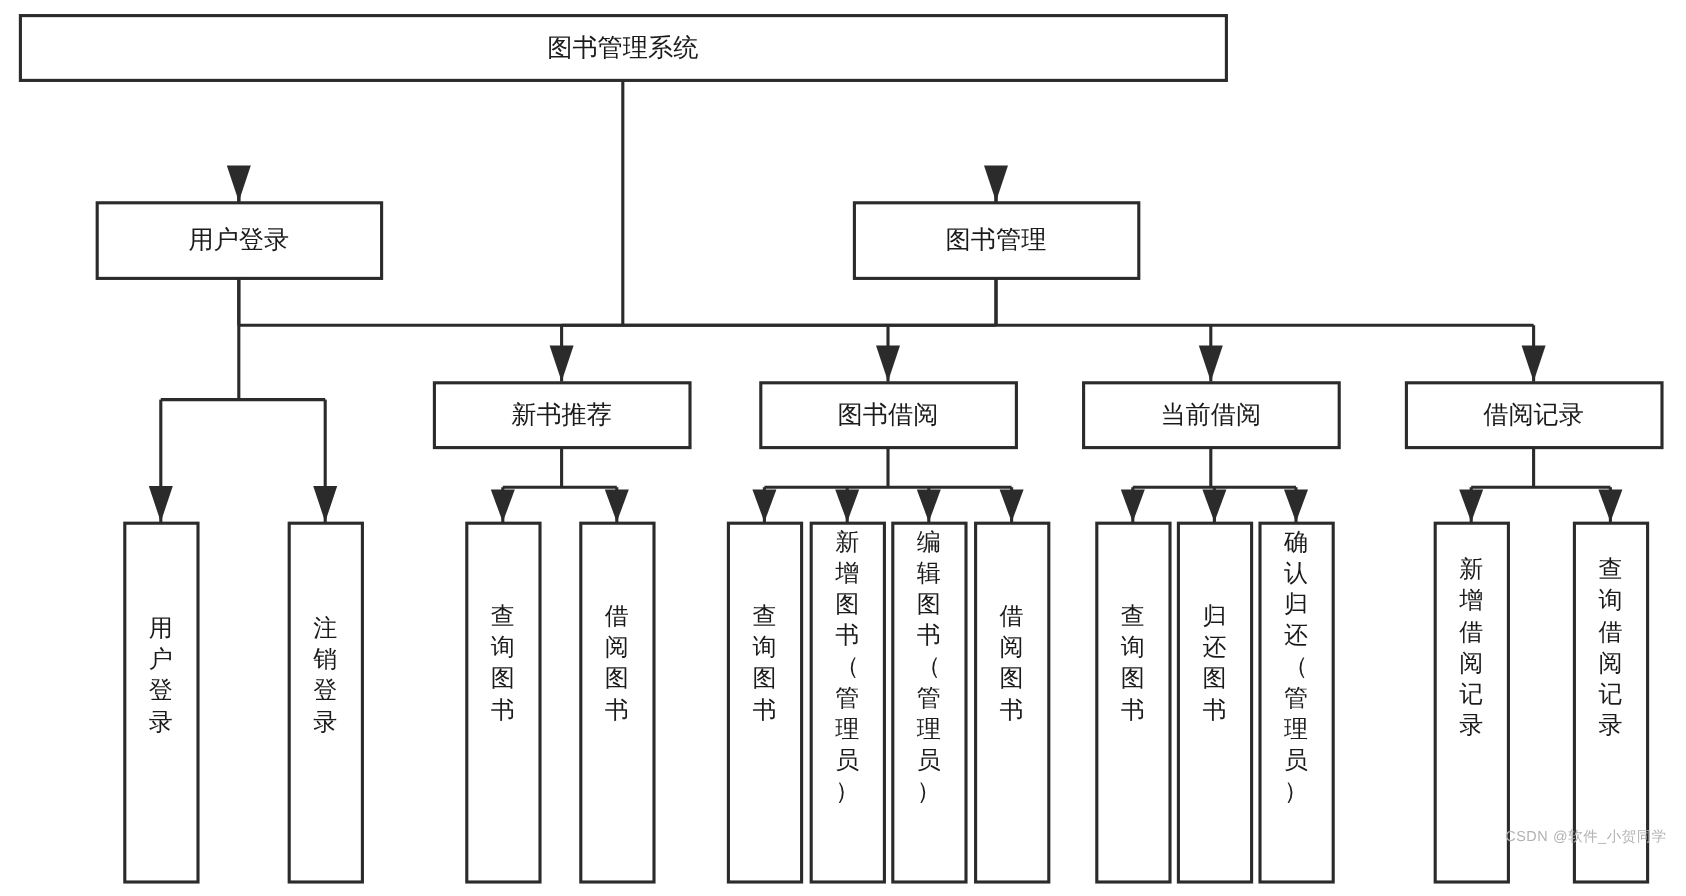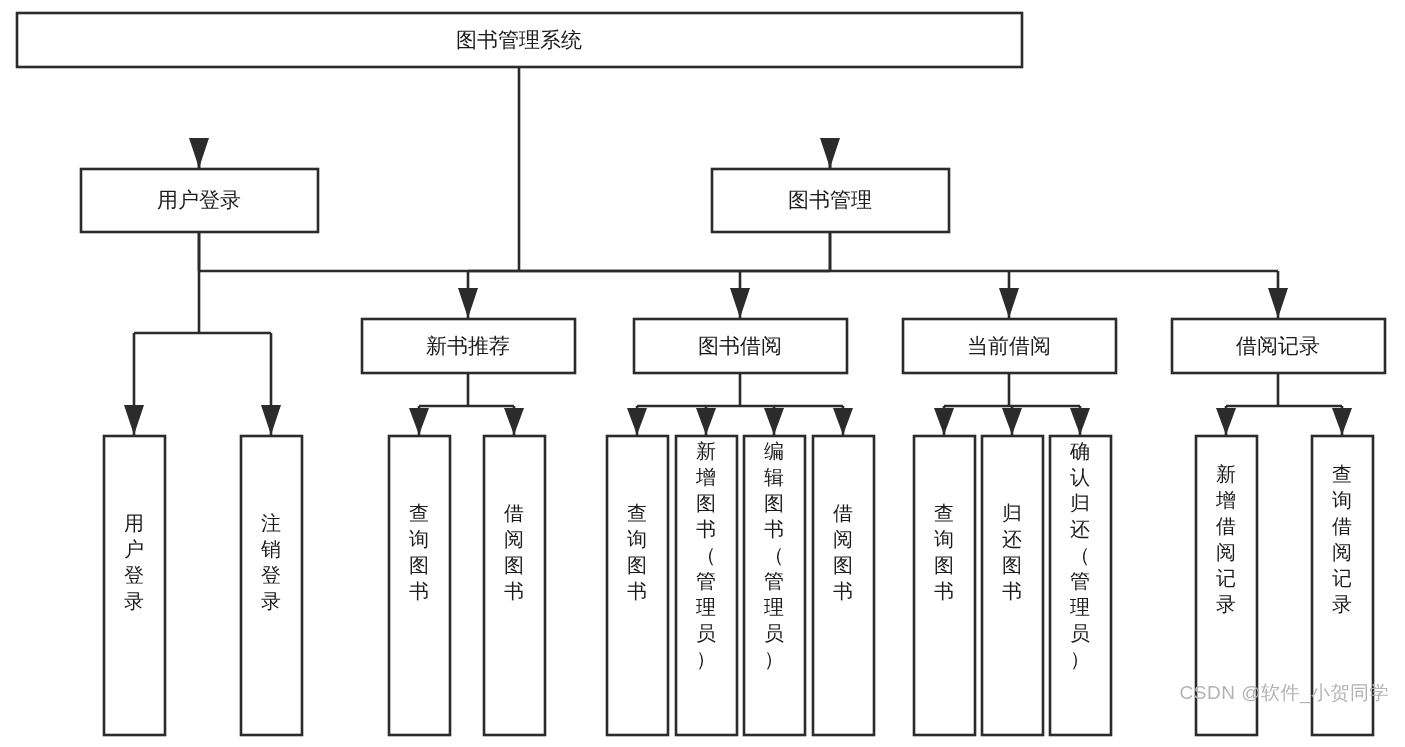--- a/index.html
+++ b/index.html
@@ -51,21 +51,21 @@
     font-family: "Liberation Sans", "DejaVu Sans", sans-serif;
     font-size: 20px;
     fill: #1b1b1b;
     text-anchor: middle;
   }
   .watermark {
     position: absolute;
     right: 16px;
     bottom: 6px;
     font-family: "Liberation Sans", "DejaVu Sans", sans-serif;
-    font-size: 19px;
+    font-size: 12px;
     color: #b3b3b3;
     letter-spacing: 0.5px;
     white-space: nowrap;
     user-select: none;
   }
 </style>
 </head>
 <body>
 
 <div id="diagram-root">

